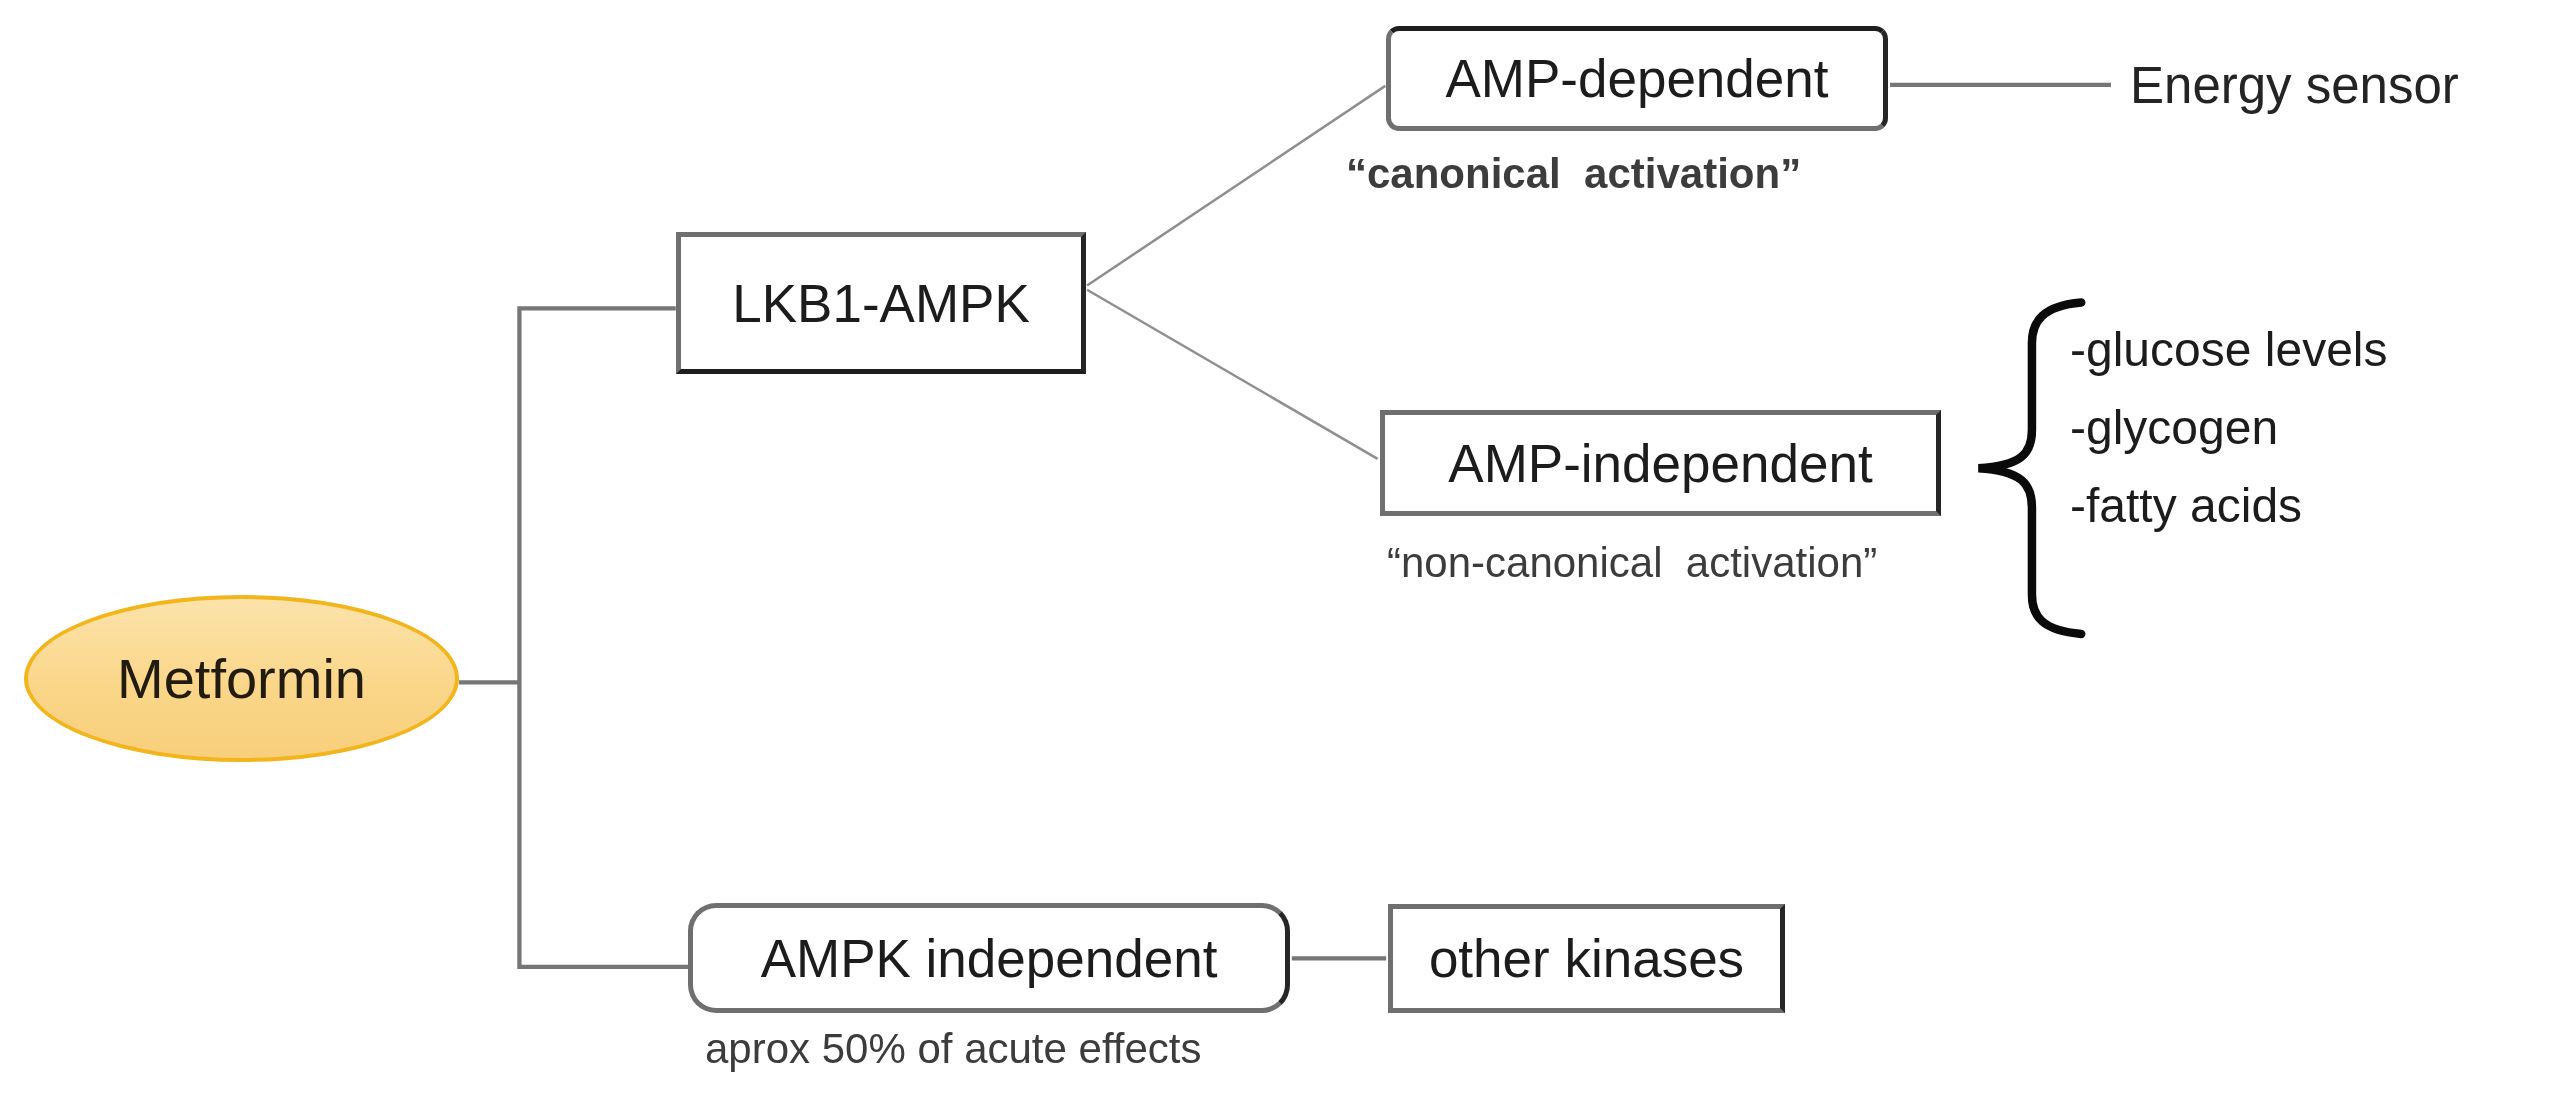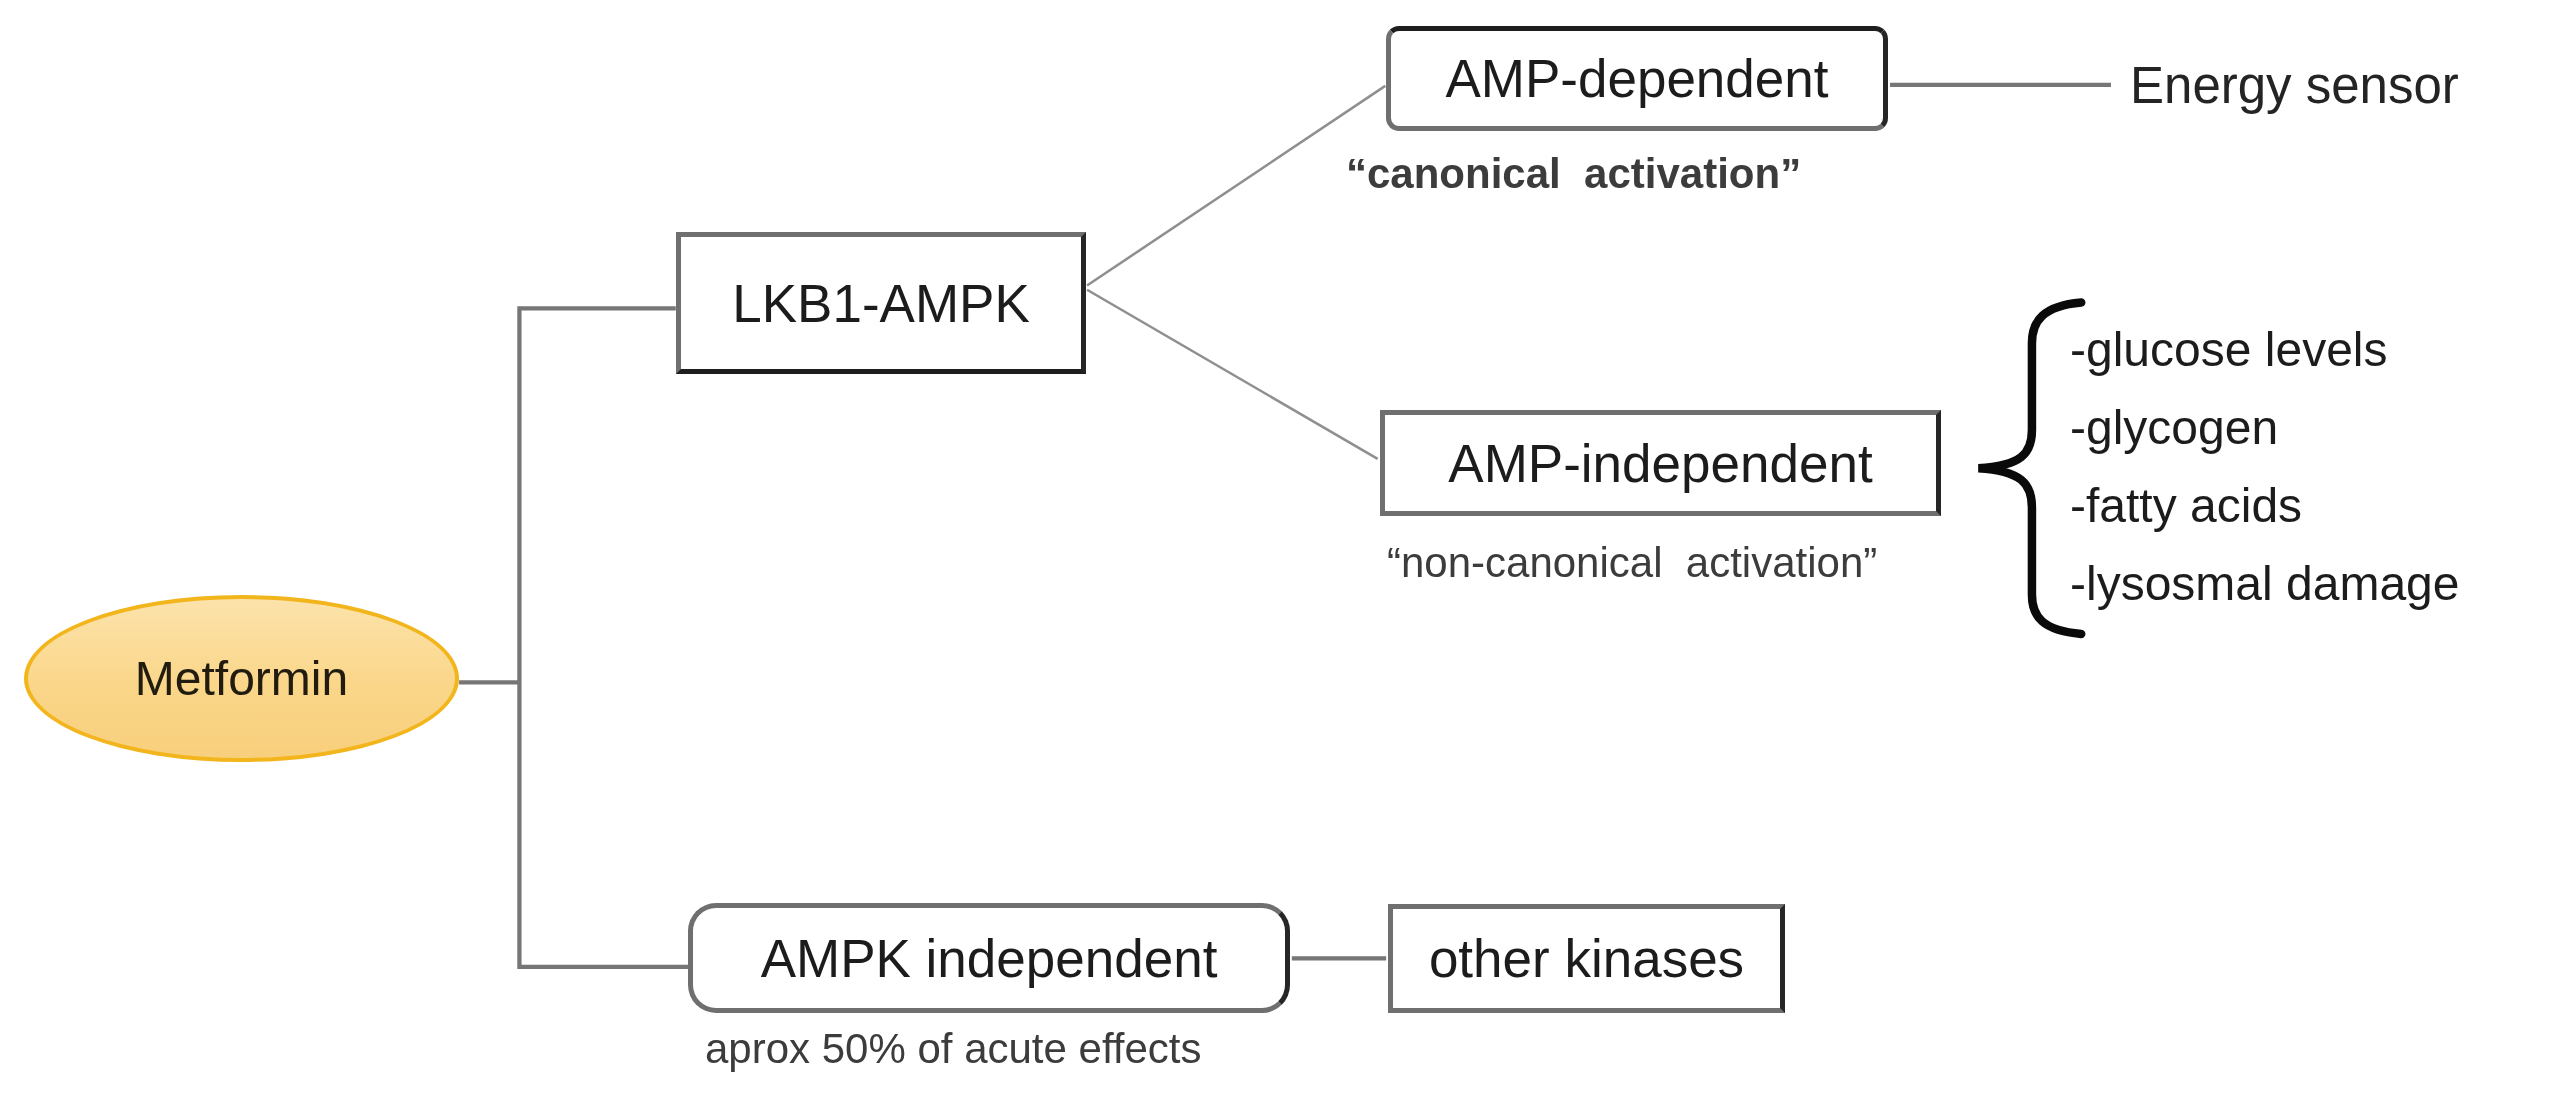--- a/index.html
+++ b/index.html
@@ -37,21 +37,21 @@
     position: absolute;
     left: 24px; top: 595px;
     width: 435px; height: 167px;
     box-sizing: border-box;
     border: 4.2px solid #f2b51c;
     border-radius: 50%;
     background: linear-gradient(180deg, #fce3ab 0%, #fad689 55%, #f8cf7c 100%);
     display: flex;
     align-items: center;
     justify-content: center;
-    font-size: 48px;
+    font-size: 56px;
     color: #221c10;
   }
   .caption {
     position: absolute;
     font-size: 42px;
     color: #3c3c3c;
     white-space: pre;
   }
   .cap-canonical     { left: 1346px; top: 150px; font-weight: bold; }
   .cap-non-canonical { left: 1387px; top: 539px; text-align: center; }
@@ -115,21 +115,20 @@
 
   <div class="node box-ampindep">
     <span>AMP-independent</span>
   </div>
   <div class="caption cap-non-canonical">“non-canonical  activation”</div>
 
   <div class="factor-list">
     <div>-glucose levels</div>
     <div>-glycogen</div>
     <div>-fatty acids</div>
-    <div>-lysosmal damage</div>
   </div>
 
   <div class="node box-ampkind">
     <span>AMPK independent</span>
   </div>
   <div class="caption cap-aprox">aprox 50% of acute effects</div>
 
   <div class="node box-kinases">
     <span>other kinases</span>
   </div>

